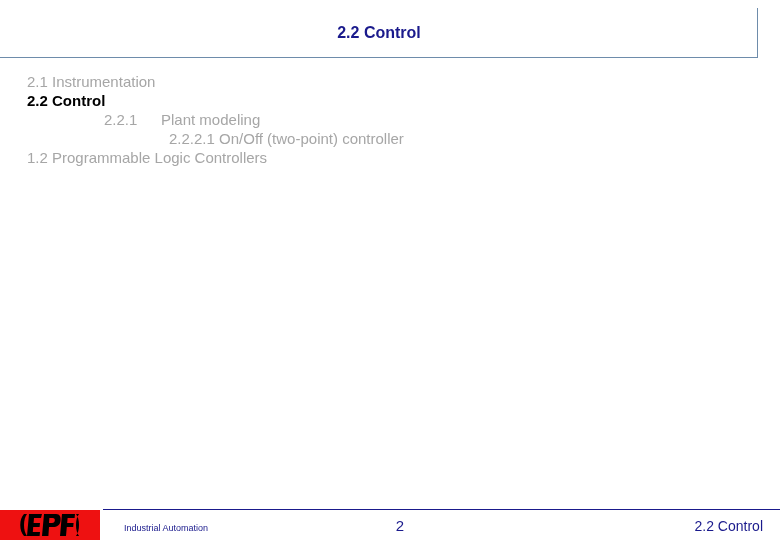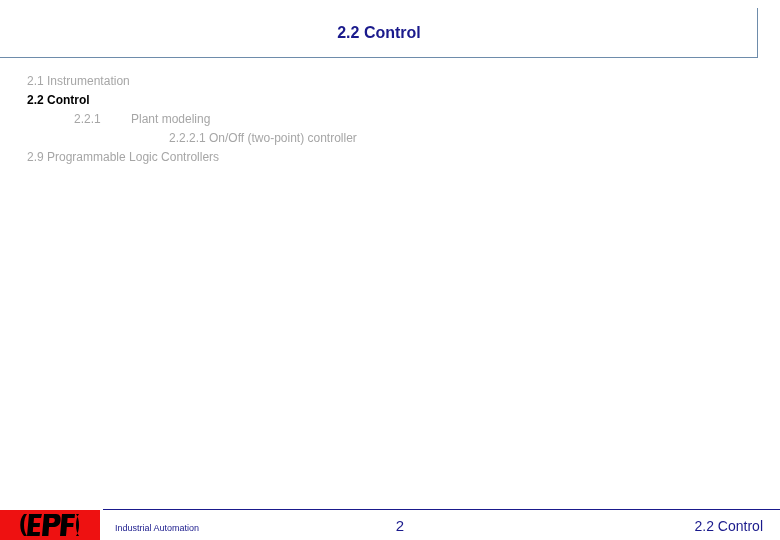--- a/index.html
+++ b/index.html
@@ -67,25 +67,25 @@
     position: absolute;
     left: 0;
     top: 72px;
     width: 780px;
   }
   .outline-row {
     position: relative;
     height: 19px;
     line-height: 19px;
     white-space: nowrap;
-    font-size: 12px;
+    font-size: 15px;
     color: #a6a6a6;
   }
   .outline-row.lvl1 { padding-left: 27px; }
-  .outline-row.lvl2 { padding-left: 34px; }
+  .outline-row.lvl2 { padding-left: 34px; margin-left: 30px; }
   .outline-row.lvl3 { padding-left: 122px; margin-left: 47px; }
   .outline-row.emph {
     color: #000000;
     font-weight: bold;
   }
   .num-col {
     display: inline-block;
     width: 57px;
     margin-left: 40px;
   }
@@ -117,21 +117,21 @@
     background: #ee1111;
     overflow: hidden;
   }
   #epfl-logo svg {
     position: absolute;
     left: 18px;
     top: 2px;
   }
   #footer-left {
     position: absolute;
-    left: 115px;
+    left: 124px;
     top: 18px;
     font-size: 9px;
     color: #1a1a8c;
     white-space: nowrap;
   }
   #footer-page {
     position: absolute;
     left: 360px;
     top: 12px;
     width: 80px;
@@ -174,21 +174,21 @@
     </div>
 
 
     <div class="outline-row lvl3">
       <span class="txt-col">2.2.2.1 On/Off (two-point) controller</span>
     </div>
 
 
 
     <div class="outline-row lvl1">
-      <span class="txt-col">2.9 Programmable Logic Controllers</span>
+      <span class="txt-col">1.2 Programmable Logic Controllers</span>
     </div>
 
   </div>
 
   <div id="footer">
 
     <div id="footer-rule"></div>
 
     <div id="epfl-logo">
       <svg width="64" height="26" viewBox="0 0 64 26">

